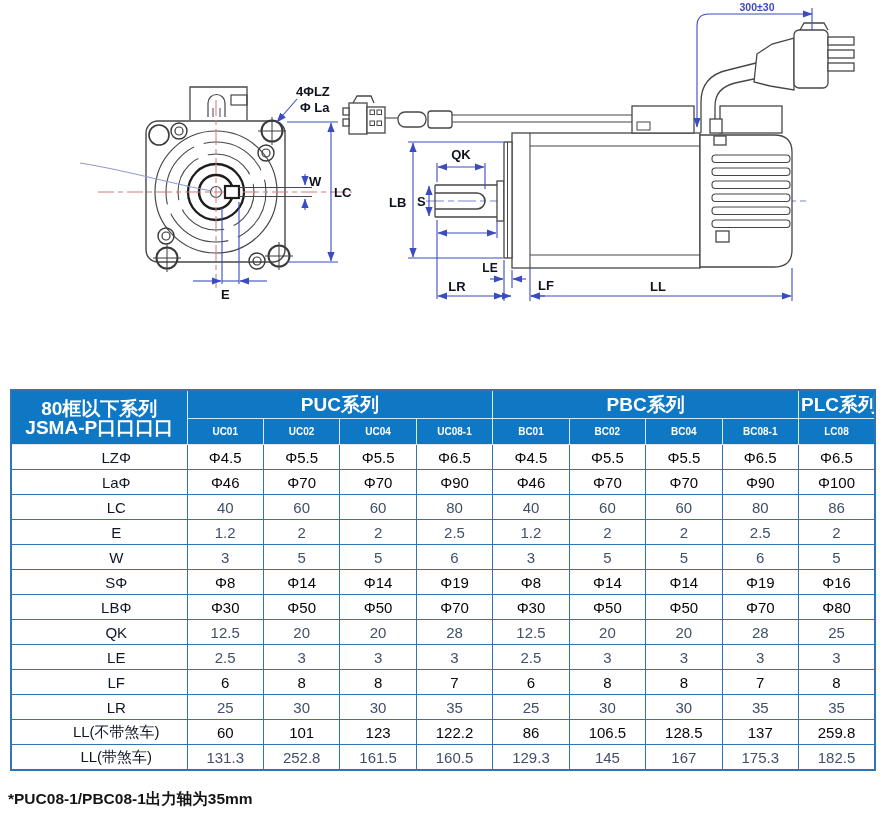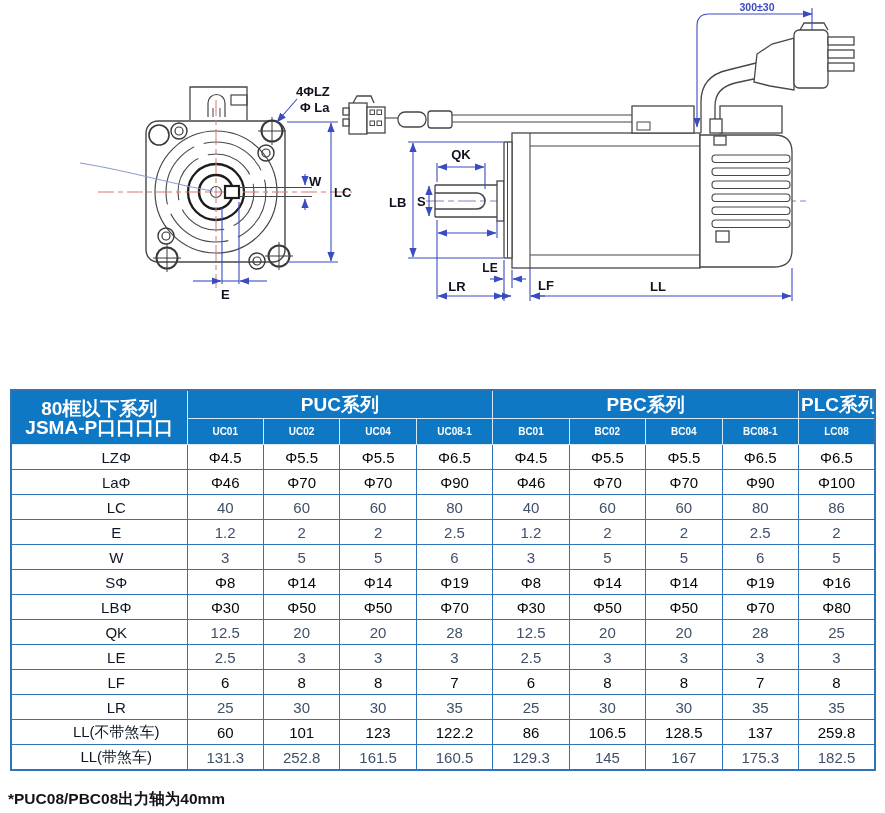--- a/index.html
+++ b/index.html
@@ -396,16 +396,17 @@
           <td>145</td>
           <td>167</td>
           <td>175.3</td>
           <td>182.5</td>
         </tr>
       </tbody>
   </table>
 
   
   <div class="footnotes">
+    <div>*PUC08-1/PBC08-1出力轴为35mm</div>
     <div>*PUC08/PBC08出力轴为40mm</div>
   </div>
 
 </div>
 
 </body></html>

